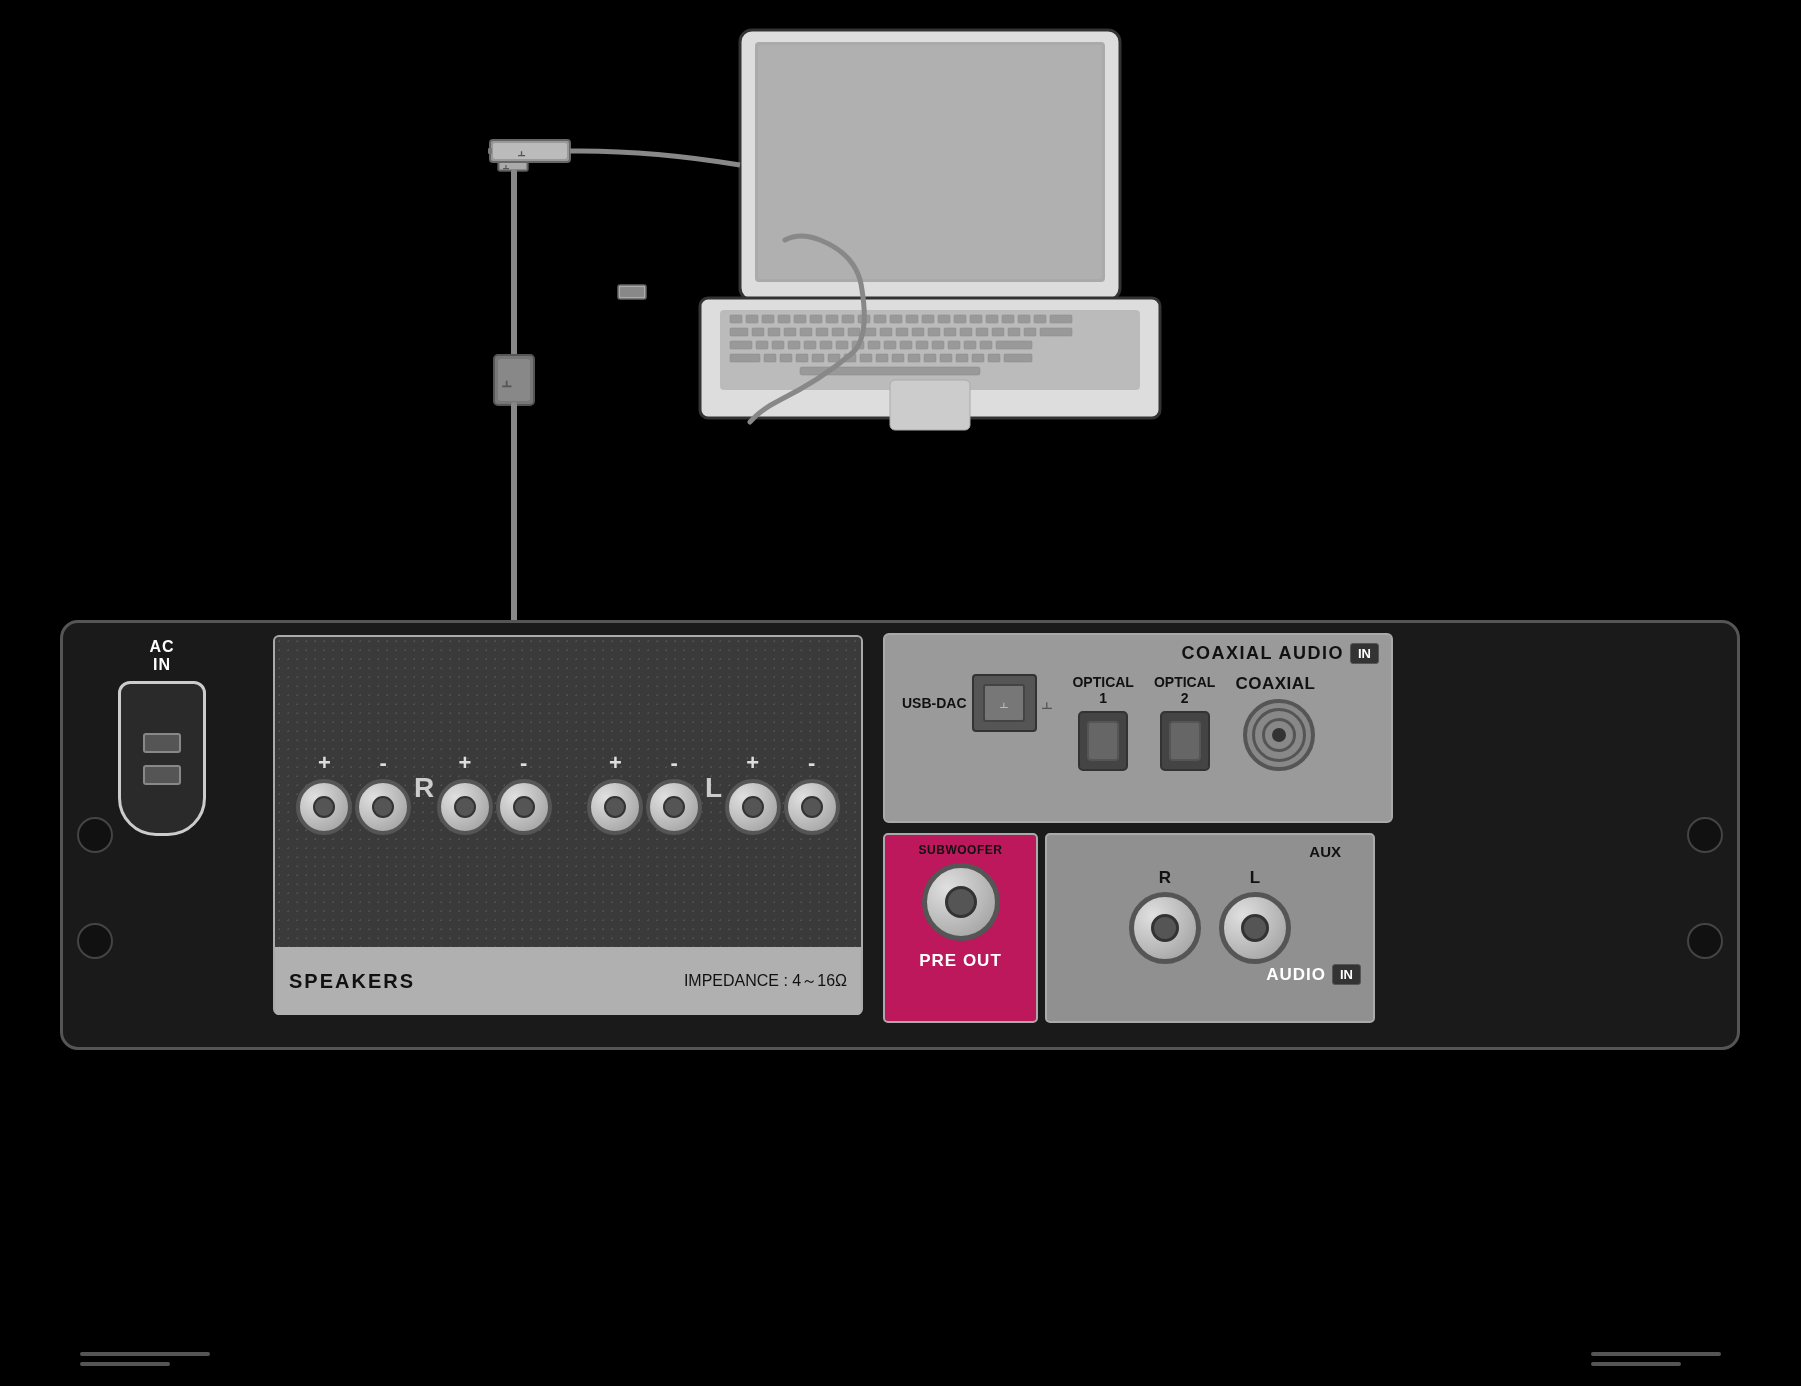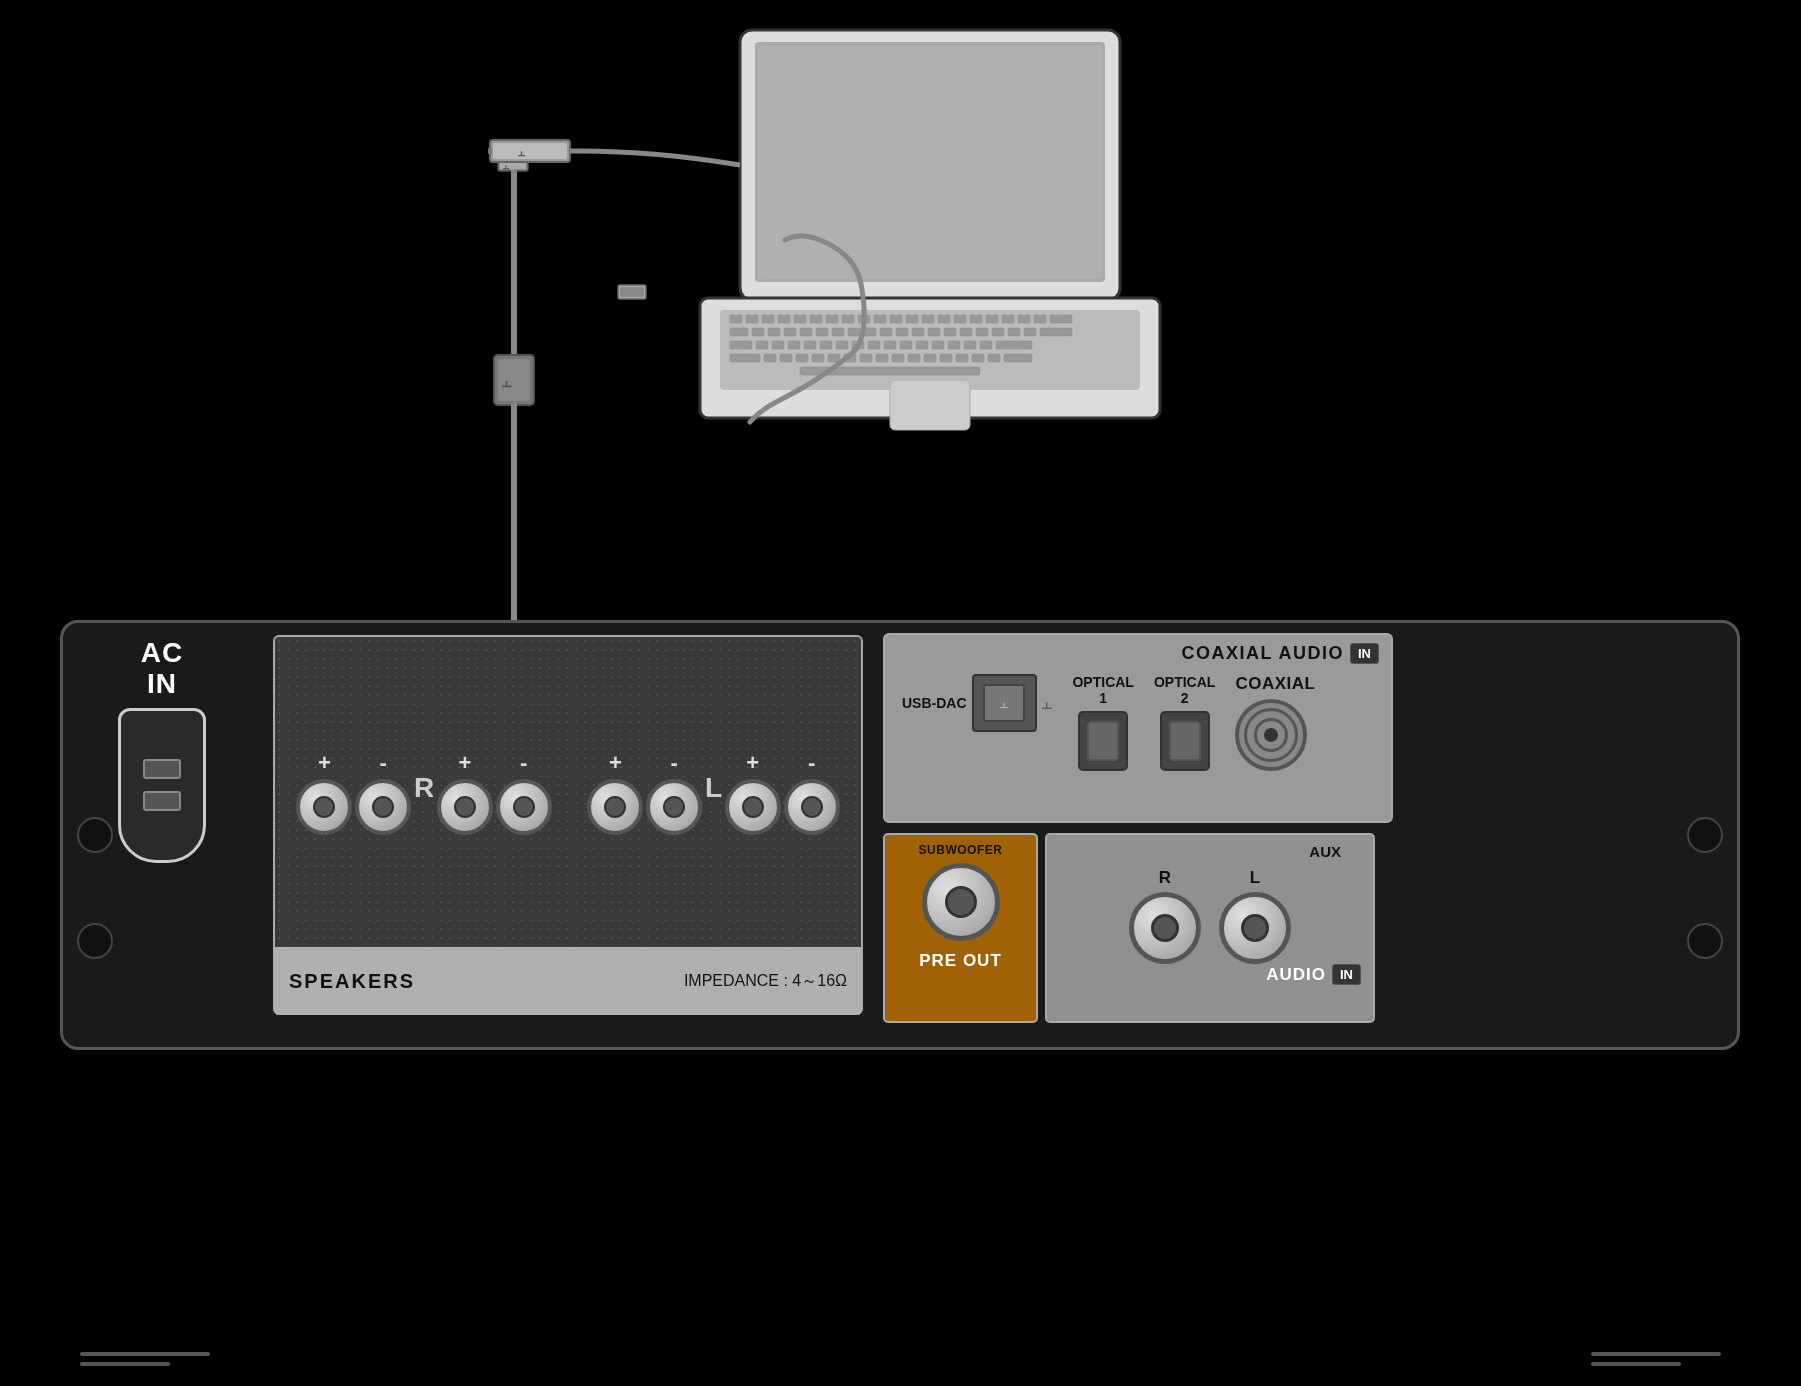--- a/index.html
+++ b/index.html
@@ -191,21 +191,21 @@
 </svg>
 
 <div class="amp-unit">
 
   <div class="mount-hole" style="position:absolute; top:50%; left:14px; transform:translateY(-50%);"></div>
   <div class="mount-hole" style="position:absolute; top:75%; left:14px; transform:translateY(-50%);"></div>
   <div class="mount-hole" style="position:absolute; top:50%; right:14px; transform:translateY(-50%);"></div>
   <div class="mount-hole" style="position:absolute; top:75%; right:14px; transform:translateY(-50%);"></div>
 
   <div style="position:absolute; top:15px; left:55px; display:flex; flex-direction:column; align-items:center; gap:8px;">
-    <div style="color:#fff; font-size:28px; font-weight:bold; line-height:1.1; text-align:center; letter-spacing:1px;">
+    <div style="color:#fff; font-size:16px; font-weight:bold; line-height:1.1; text-align:center; letter-spacing:1px;">
       <div>AC</div>
       <div>IN</div>
     </div>
 
     <div style="width:88px; height:155px; border:3px solid #ccc; border-radius:12px 12px 38px 38px; background:#2a2a2a; display:flex; flex-direction:column; align-items:center; justify-content:center; gap:12px;">
       <div style="width:38px; height:20px; background:#555; border:2px solid #888; border-radius:3px;"></div>
       <div style="width:38px; height:20px; background:#555; border:2px solid #888; border-radius:3px;"></div>
     </div>
   </div>
 
@@ -335,35 +335,35 @@
       <div style="display:flex; flex-direction:column; align-items:center; gap:5px;">
         <div style="text-align:center;">
           <span style="color:#111; font-size:14px; font-weight:bold; display:block;">OPTICAL</span>
           <span style="color:#111; font-size:14px; font-weight:bold; display:block;">2</span>
         </div>
         <div style="width:50px; height:60px; background:#444; border:2px solid #333; border-radius:5px; display:flex; align-items:center; justify-content:center;">
           <div style="width:32px; height:40px; background:#666; border:2px solid #555; border-radius:4px;"></div>
         </div>
       </div>
 
-      <div style="display:flex; flex-direction:column; align-items:flex-start; gap:5px;">
+      <div style="display:flex; flex-direction:column; align-items:flex-end; gap:5px;">
         <span style="color:#111; font-size:17px; font-weight:bold; letter-spacing:0.5px;">COAXIAL</span>
 
         <div style="width:72px; height:72px; border-radius:50%; background:#888; border:4px solid #555; display:flex; align-items:center; justify-content:center;">
           <div style="width:54px; height:54px; border-radius:50%; border:3px solid #555; background:transparent; display:flex; align-items:center; justify-content:center;">
             <div style="width:34px; height:34px; border-radius:50%; border:3px solid #555; background:transparent; display:flex; align-items:center; justify-content:center;">
               <div style="width:14px; height:14px; border-radius:50%; background:#333;"></div>
             </div>
           </div>
         </div>
       </div>
     </div>
   </div>
 
-  <div style="position:absolute; top:210px; left:820px; width:155px; height:190px; background:#a16207; border:2px solid #aaa; border-radius:5px; display:flex; flex-direction:column; align-items:center; padding:8px 5px 5px;">
+  <div style="position:absolute; top:210px; left:820px; width:155px; height:190px; background:#be185d; border:2px solid #aaa; border-radius:5px; display:flex; flex-direction:column; align-items:center; padding:8px 5px 5px;">
     <span style="color:#111; font-size:12px; font-weight:bold; text-align:center; letter-spacing:0.5px; margin-bottom:6px;">SUBWOOFER</span>
 
     <div style="width:78px; height:78px; border-radius:50%; background:radial-gradient(circle at 30% 30%, #e0e0e0, #999); border:5px solid #555; display:flex; align-items:center; justify-content:center;">
       <div style="width:32px; height:32px; border-radius:50%; background:#555; border:3px solid #333;"></div>
     </div>
     <span style="color:#fff; font-size:17px; font-weight:bold; margin-top:10px; letter-spacing:1px;">PRE OUT</span>
   </div>
 
   <div style="position:absolute; top:210px; left:982px; width:330px; height:190px; background:#909090; border:2px solid #aaa; border-radius:5px; padding:8px 12px;">
 

